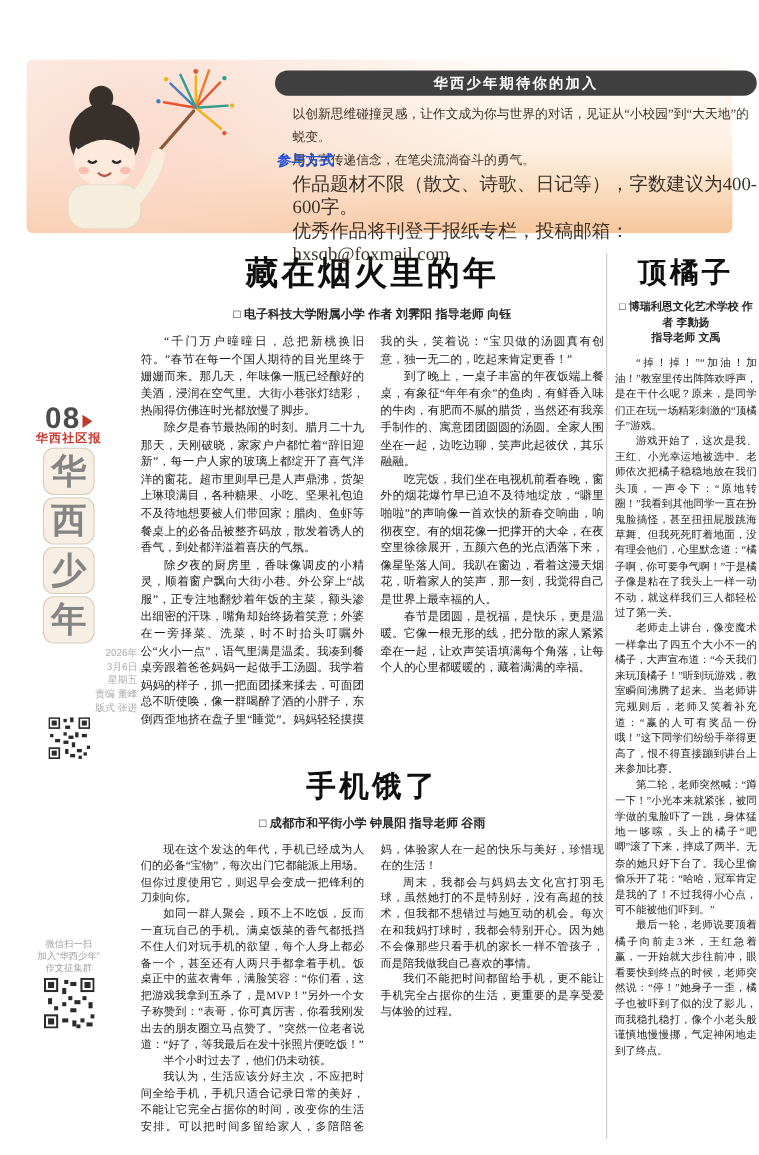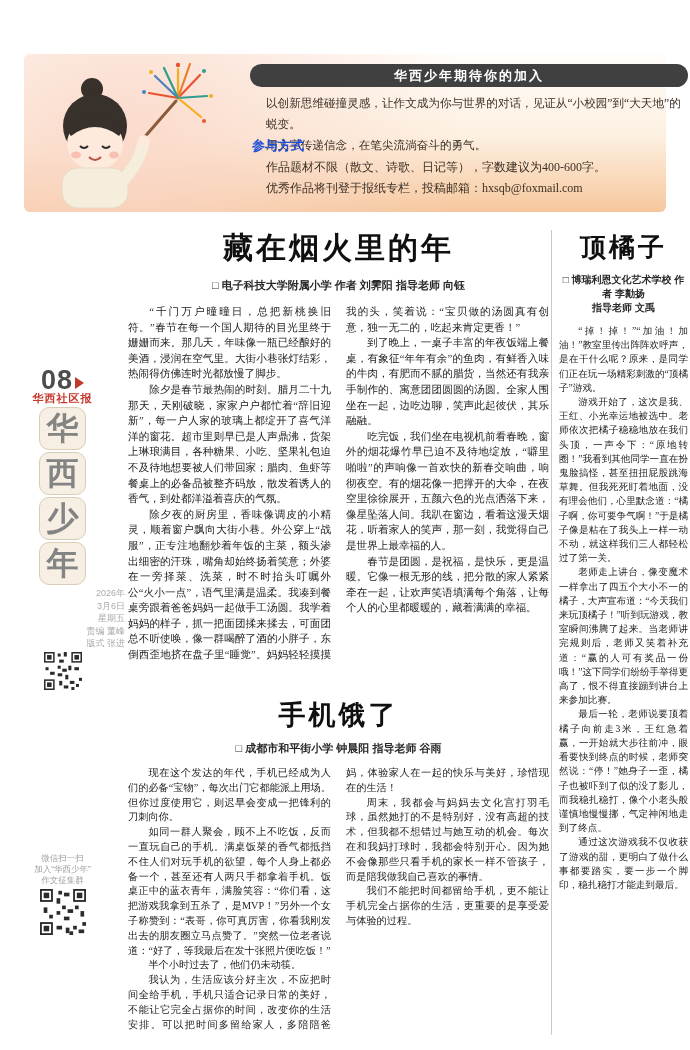--- a/index.html
+++ b/index.html
@@ -24,21 +24,21 @@
     background:#404040; border-radius:12px;
     color:#fff; font-family:"Liberation Sans","DejaVu Sans",sans-serif;
     font-weight:bold; font-size:13px; letter-spacing:2px;
     display:flex; align-items:center; justify-content:center;
   }
   .promo-lines { left:266px; top:93px; width:424px; font-size:11.6px; line-height:21px; color:#3c3126; }
   .method-title {
     left:252px; top:137px; font-family:"Liberation Sans","DejaVu Sans",sans-serif;
     font-weight:bold; font-size:13px; color:#1d4ed8;
   }
-  .method-lines { left:266px; top:157px; width:424px; font-size:12px; line-height:21px; color:#3c3126; }
+  .method-lines { left:266px; top:157px; width:424px; font-size:17px; line-height:21px; color:#3c3126; }
 
   
   .sidebar { left:0; top:215px; width:125px; height:835px; }
   .page-badge {
     position:absolute; top:150px; left:0; width:125px; text-align:center;
     font-family:"Liberation Sans","DejaVu Sans",sans-serif;
     font-size:27px; font-weight:bold; color:#4d4d4d; letter-spacing:1px;
   }
   .page-arrow {
     display:inline-block; width:0; height:0; margin-left:2px;
@@ -284,22 +284,22 @@
 <div class="abs article-2">
   <h1 class="headline">顶橘子</h1>
   <div class="byline">
     <div>□ 博瑞利恩文化艺术学校 作者 李勷扬</div>
     <div>指导老师 文禹</div>
   </div>
   <div class="body-text">
     <p>“掉！掉！”“加油！加油！”教室里传出阵阵欢呼声，是在干什么呢？原来，是同学们正在玩一场精彩刺激的“顶橘子”游戏。</p>
     <p>游戏开始了，这次是我、王红、小光幸运地被选中。老师依次把橘子稳稳地放在我们头顶，一声令下：“原地转圈！”我看到其他同学一直在扮鬼脸搞怪，甚至扭扭屁股跳海草舞。但我死死盯着地面，没有理会他们，心里默念道：“橘子啊，你可要争气啊！”于是橘子像是粘在了我头上一样一动不动，就这样我们三人都轻松过了第一关。</p>
     <p>老师走上讲台，像变魔术一样拿出了四五个大小不一的橘子，大声宣布道：“今天我们来玩顶橘子！”听到玩游戏，教室瞬间沸腾了起来。当老师讲完规则后，老师又笑着补充道：“赢的人可有奖品一份哦！”这下同学们纷纷手举得更高了，恨不得直接蹦到讲台上来参加比赛。</p>
+    <p>第二轮，老师突然喊：“蹲一下！”小光本来就紧张，被同学做的鬼脸吓了一跳，身体猛地一哆嗦，头上的橘子“吧唧”滚了下来，摔成了两半。无奈的她只好下台了。我心里偷偷乐开了花：“哈哈，冠军肯定是我的了！不过我得小心点，可不能被他们吓到。”</p>
     <p>最后一轮，老师说要顶着橘子向前走3米，王红急着赢，一开始就大步往前冲，眼看要快到终点的时候，老师突然说：“停！”她身子一歪，橘子也被吓到了似的没了影儿，而我稳扎稳打，像个小老头般谨慎地慢慢挪，气定神闲地走到了终点。</p>
-    <p>通过这次游戏我不仅收获了游戏的甜，更明白了做什么事都要踏实，要一步一个脚印，稳扎稳打才能走到最后。</p>
   </div>
 </div>
 
 <div class="abs article-3">
   <h1 class="headline">手机饿了</h1>
   <div class="byline">□ 成都市和平街小学 钟晨阳 指导老师 谷雨</div>
   <div class="body-text">
     <p>现在这个发达的年代，手机已经成为人们的必备“宝物”，每次出门它都能派上用场。但你过度使用它，则迟早会变成一把锋利的刀刺向你。</p>
     <p>如同一群人聚会，顾不上不吃饭，反而一直玩自己的手机。满桌饭菜的香气都抵挡不住人们对玩手机的欲望，每个人身上都必备一个，甚至还有人两只手都拿着手机。饭桌正中的蓝衣青年，满脸笑容：“你们看，这把游戏我拿到五杀了，是MVP！”另外一个女子称赞到：“表哥，你可真厉害，你看我刚发出去的朋友圈立马点赞了。”突然一位老者说道：“好了，等我最后在发十张照片便吃饭！”</p>
     <p>半个小时过去了，他们仍未动筷。</p>

